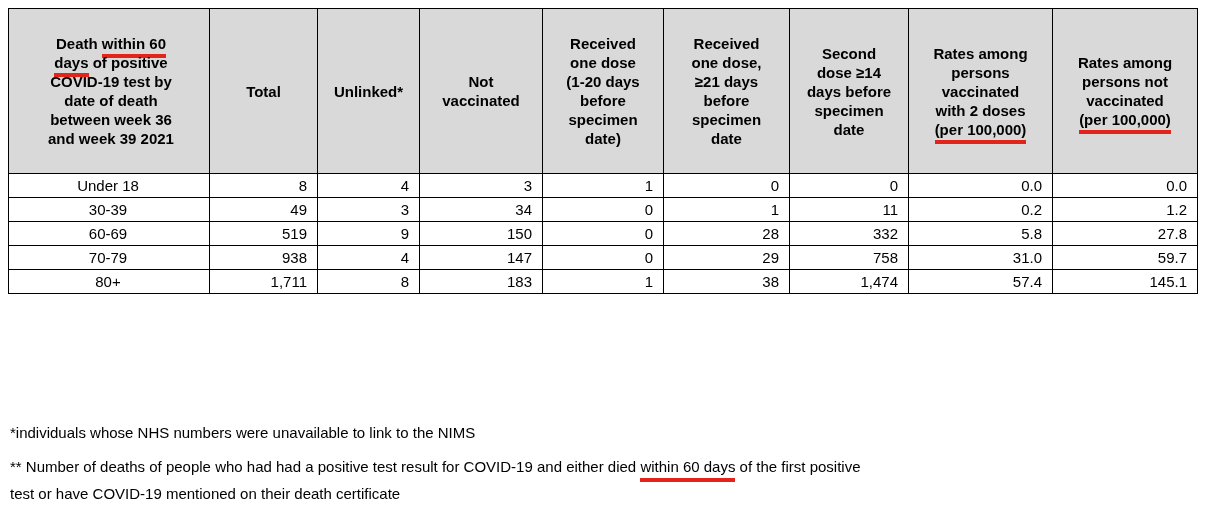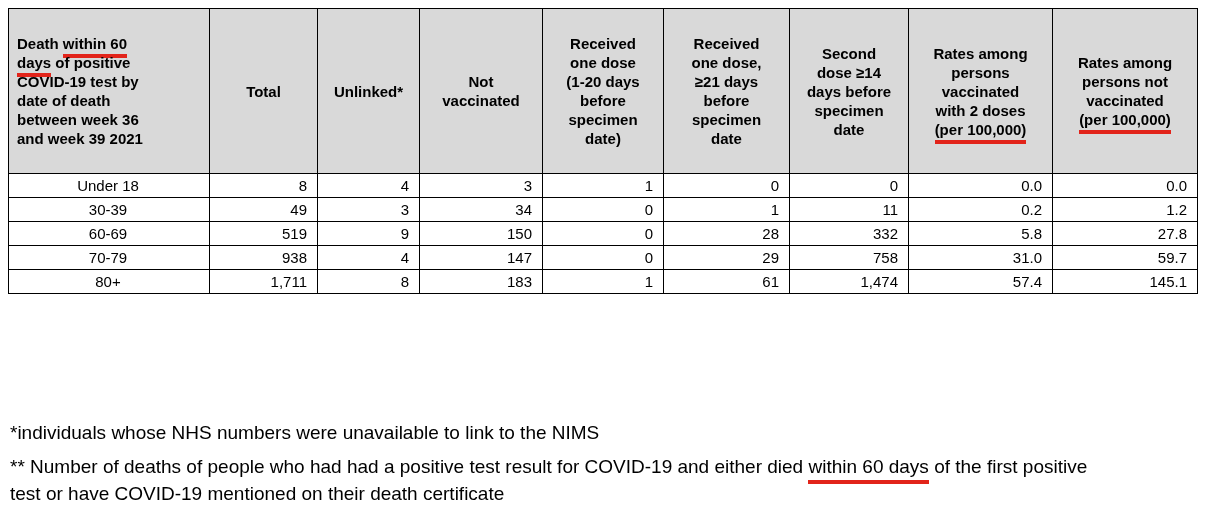--- a/index.html
+++ b/index.html
@@ -31,21 +31,21 @@
     background: #d9d9d9;
     height: 164px;
     vertical-align: middle;
     font-size: 15px;
     font-weight: bold;
     line-height: 19px;
     text-align: center;
     padding: 0 5px;
   }
   .deaths-table thead th.left {
-    text-align: left;
+    text-align: center;
     padding-left: 8px;
     padding-right: 4px;
   }
   .deaths-table thead th .hline {
     display: block;
   }
   .deaths-table tbody td {
     height: 23px;
     font-size: 15px;
     line-height: 23px;
@@ -57,21 +57,21 @@
   .deaths-table tbody td.left { text-align: center; }
   .redline {
     border-bottom: 4px solid #e2241a;
     padding-bottom: 2px;
   }
   .footnotes {
     position: absolute;
     left: 10px;
     top: 419px;
     width: 1190px;
-    font-size: 19px;
+    font-size: 15px;
     line-height: 27px;
   }
   .footnotes p {
     margin: 0 0 7px 0;
   }
   .footnotes .redline {
     padding-bottom: 3px;
   }
 </style>
 </head>
@@ -193,21 +193,21 @@
           <td class="num">758</td>
           <td class="num">31.0</td>
           <td class="num">59.7</td>
         </tr>
         <tr>
           <td class="left">80+</td>
           <td class="num">1,711</td>
           <td class="num">8</td>
           <td class="num">183</td>
           <td class="num">1</td>
-          <td class="num">61</td>
+          <td class="num">38</td>
           <td class="num">1,474</td>
           <td class="num">57.4</td>
           <td class="num">145.1</td>
         </tr>
       </tbody>
   </table>
 
   <div class="footnotes">
       <p><span>*individuals whose NHS numbers were unavailable to link to the NIMS</span></p>
       <p><span>** Number of deaths of people who had had a positive test result for COVID-19 and either died </span><span class="redline">within 60 days</span><span> of the first positive</span><br><span>test or have COVID-19 mentioned on their death certificate</span></p>

